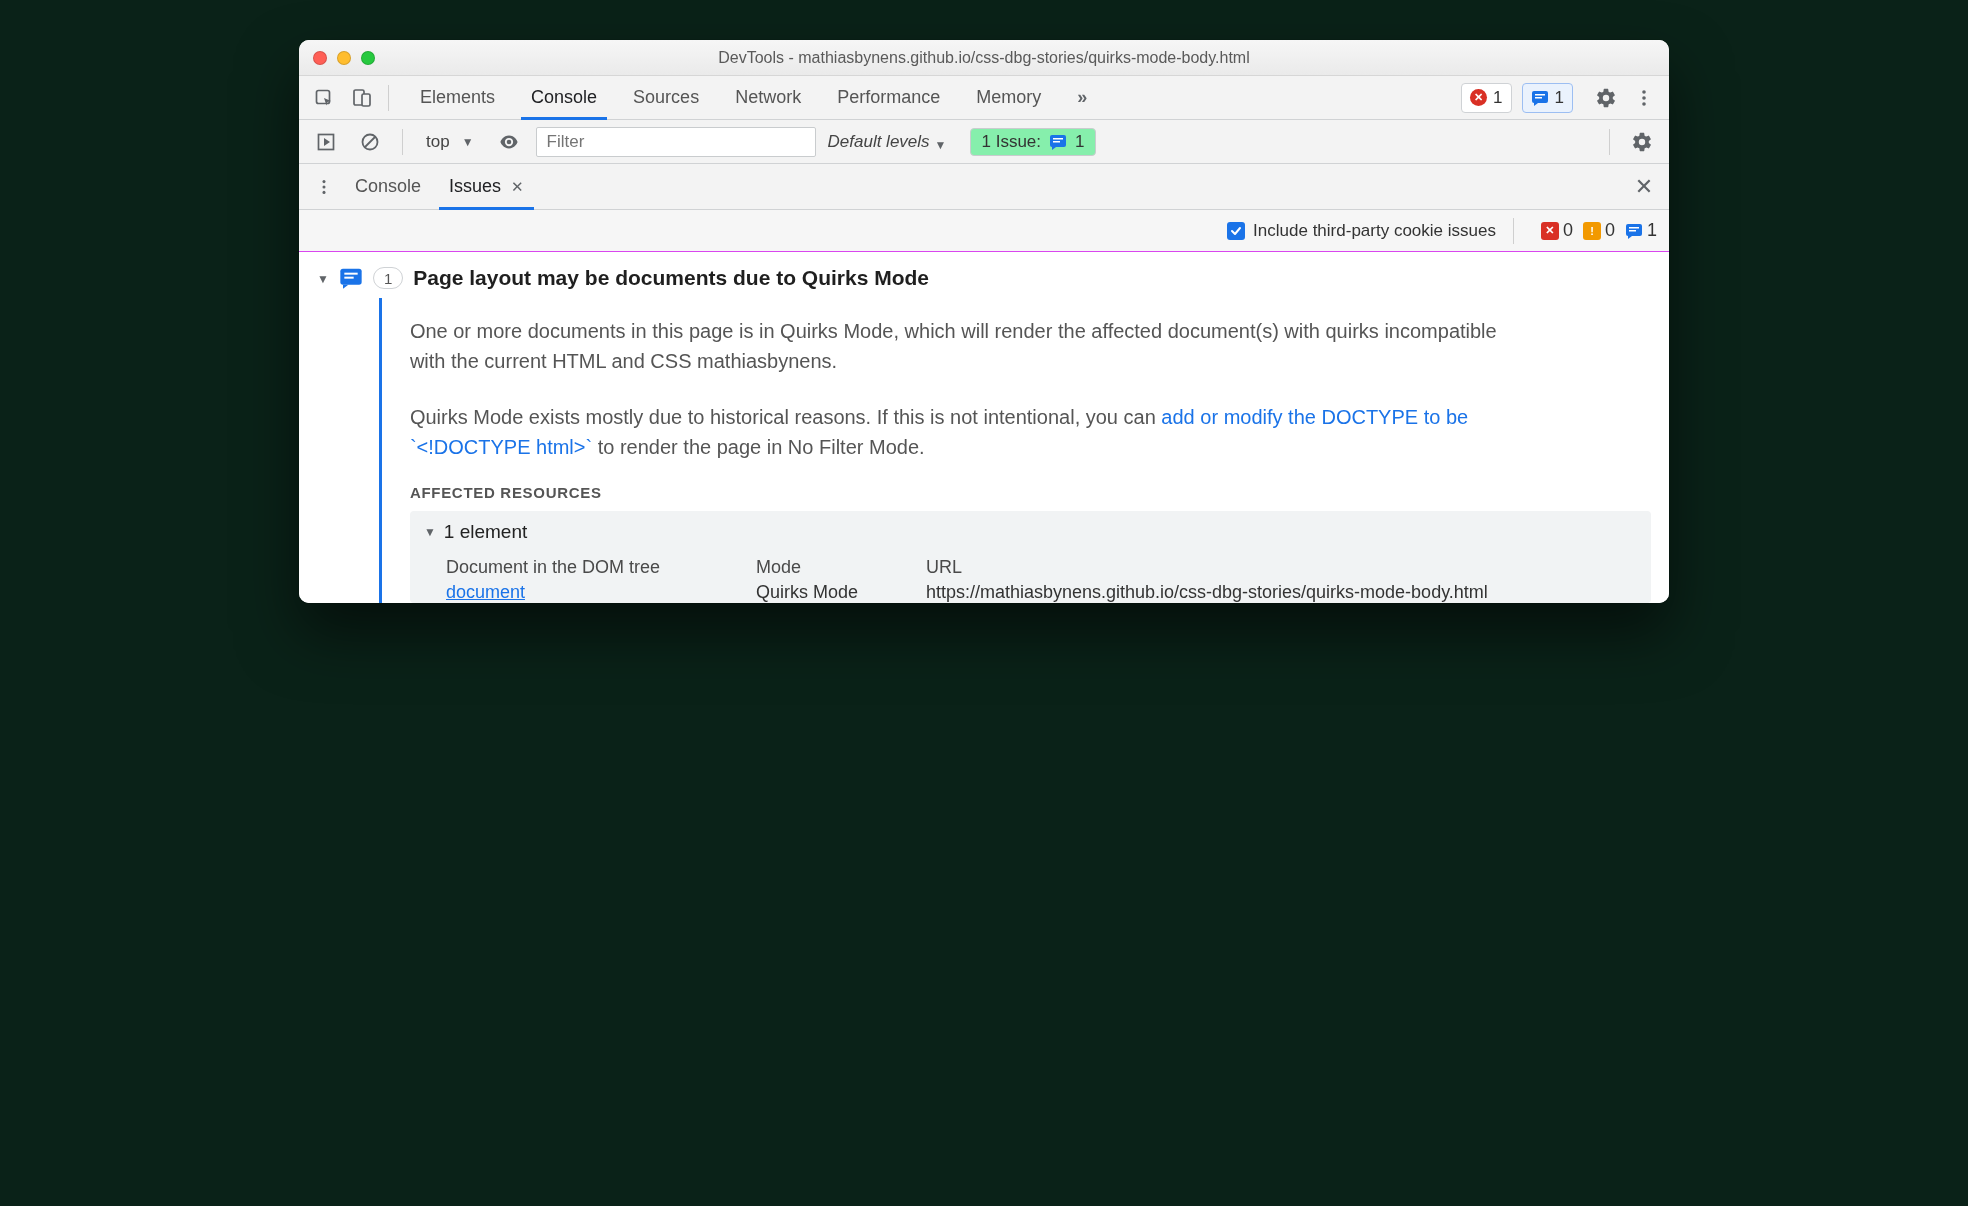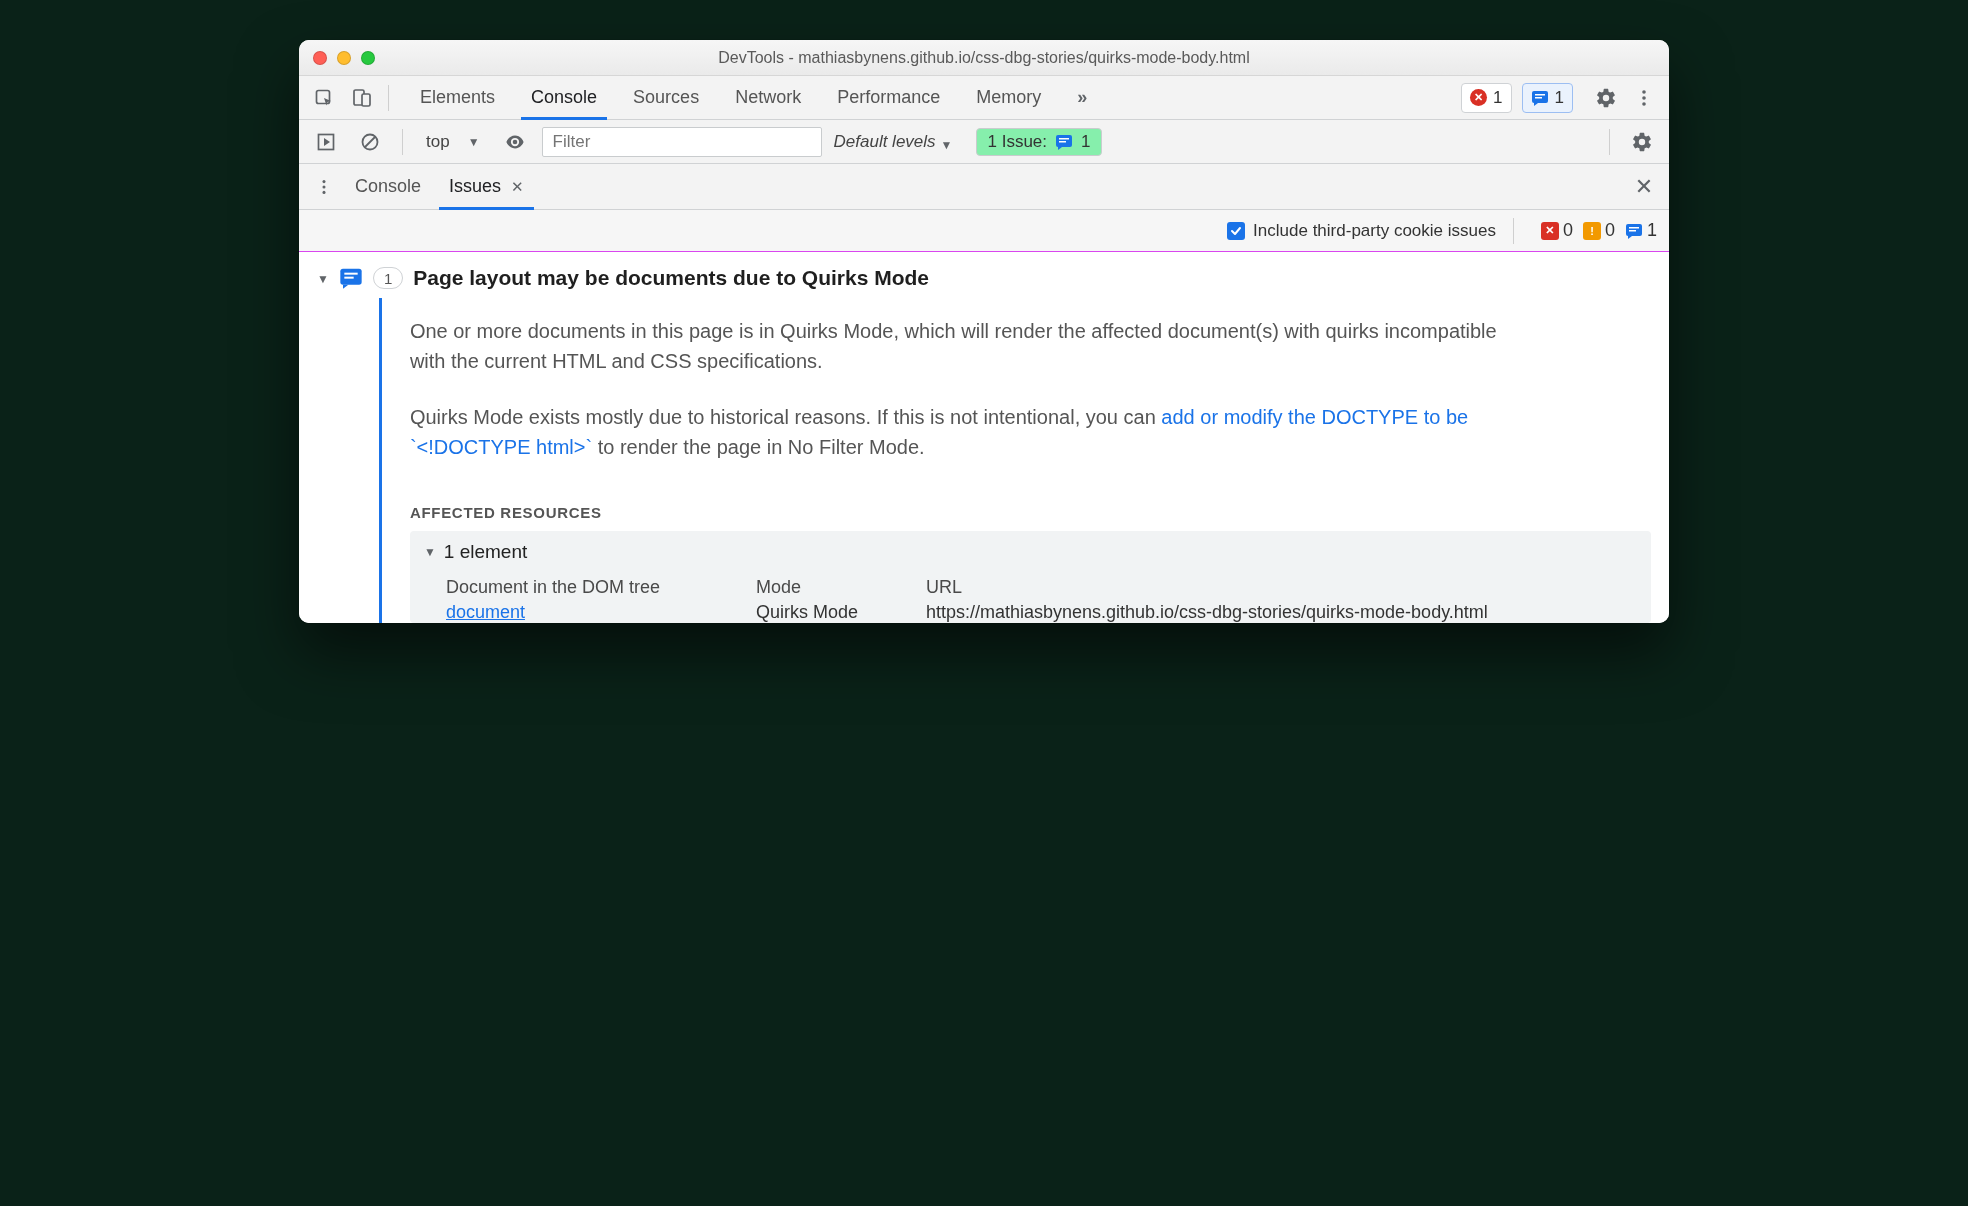--- a/index.html
+++ b/index.html
@@ -15,21 +15,21 @@
   .divider { width:1px; height:26px; background:#cfcfcf; margin:0 5px; }
   .main-tabs { display:flex; align-items:stretch; height:100%; gap:0; margin-left:4px;}
   .main-tab { padding:0 18px; display:flex; align-items:center; color:#555; font-size:18px; cursor:pointer; position:relative;}
   .main-tab.active { color:#202124; font-weight:500;}
   .main-tab.active::after { content:""; position:absolute; left:8px; right:8px; bottom:-1px; height:3px; background:#1a73e8;}
   .tabs .spacer { flex:1; }
   .count-badge { display:flex; align-items:center; gap:6px; background:#fff; border:1px solid #cfd2d5; border-radius:4px; padding:2px 8px; font-size:17px; color:#333; height:30px;}
   .count-badge.sel { border-color:#9cbef2; background:#eaf2fd;}
   .icon-circle { width:17px; height:17px; border-radius:50%; display:flex; align-items:center; justify-content:center; font-size:11px; color:#fff; font-weight:700;}
   .subbar { display:flex; align-items:center; height:44px; border-bottom:1px solid #d0d2d4; background:#f3f3f3; padding:0 10px; gap:10px;}
-  .ctx { display:flex; align-items:center; gap:18px; color:#444; font-size:17px; padding:0 8px;}
+  .ctx { display:flex; align-items:center; gap:12px; color:#444; font-size:17px; padding:0 8px;}
   .filter-input { height:30px; border:1px solid #c9ccce; background:#fff; padding:0 10px; font-size:17px; color:#444; width:280px; border-radius:2px;}
   .levels { display:flex; align-items:flex-end; gap:5px; color:#444; font-size:17px; margin-left:2px;font-style:italic;}
   .issue-badge { display:flex; align-items:center; gap:8px; border:1px solid #c9ccce; background:#86efac; border-radius:4px; padding:3px 10px; font-size:17px; color:#333; margin-left:14px;}
   .drawer-tabs { display:flex; align-items:center; height:46px; border-bottom:1px solid #d0d2d4; background:#f3f3f3; padding:0 8px; position:relative;}
   .drawer-tab { padding:0 14px; display:flex; align-items:center; gap:6px; color:#555; font-size:18px; height:100%; cursor:pointer; position:relative;}
   .drawer-tab.active { color:#202124; font-weight:500;}
   .drawer-tab.active::after { content:""; position:absolute; left:4px; right:4px; bottom:-1px; height:3px; background:#1a73e8;}
   .drawer-tab .x { font-size:15px; color:#606468; margin-left:4px;}
   .drawer-toolbar { display:flex; align-items:center; height:42px; border-bottom:1px solid #d946ef; background:#f6f6f6; padding:0 12px; justify-content:flex-end; gap:12px;}
   .chk { display:flex; align-items:center; gap:8px; color:#333; font-size:17px;}
@@ -39,21 +39,21 @@
   .sq { width:18px; height:18px; border-radius:3px; display:flex; align-items:center; justify-content:center; font-size:11px; color:#fff; font-weight:700;}
   .content { padding:14px 18px 0 18px; background:#fff; font-size:19px; color:#333; }
   .issue-item { display:flex; align-items:flex-start; gap:10px;}
   .issue-head { display:flex; align-items:center; gap:10px;}
   .pill { border:1px solid #cfd2d5; border-radius:20px; padding:0 10px; font-size:15px; color:#555; height:22px; display:flex; align-items:center;}
   .issue-title { font-weight:700; font-size:21px; color:#1f1f1f;}
   .issue-body { margin-left:40px; border-left:3px solid #1a73e8; padding:18px 0 0 28px; margin-top:8px;}
   .para { color:#555; font-size:20px; line-height:1.5; max-width:1100px;}
   .para + .para { margin-top:26px;}
   .link { color:#1a73e8; cursor:pointer;}
-  .section-label { text-transform:uppercase; letter-spacing:.7px; font-size:15px; color:#555; font-weight:600; margin-top:42px;}
+  .section-label { text-transform:uppercase; letter-spacing:.7px; font-size:15px; color:#555; font-weight:600; margin-top:22px;}
   .res-box { background:#f1f3f4; border-radius:4px; margin-top:10px; padding:10px 14px 0 14px;}
   .res-head { display:flex; align-items:center; gap:8px; font-size:19px; color:#222;}
   .res-table { display:grid; grid-template-columns: 290px 150px 1fr; gap:4px 20px; margin:14px 0 0 22px; font-size:18px; color:#333; overflow:hidden; max-height:78px;}
   .th { color:#4a4a4a; font-size:18px;}
   .doclink { color:#1a73e8; text-decoration:underline; }
   svg { display:block; }
   .tri { color:#606468; font-size:12px;}
   .gear, .dots { color:#606468;}
 </style>
 </head>
@@ -224,21 +224,21 @@
           <svg width="24" height="24" viewBox="0 0 18 18">
               <rect x="1" y="2" width="16" height="12" rx="2" fill="#1a73e8"></rect>
               <rect x="4" y="5" width="10" height="1.5" fill="#fff"></rect>
               <rect x="4" y="8" width="7" height="1.5" fill="#fff"></rect>
               <path d="M3 14 L3 17 L7 14 Z" fill="#1a73e8"></path>
             </svg>
           <span class="pill">1</span>
           <span class="issue-title">Page layout may be documents due to Quirks Mode</span>
         </div>
         <div class="issue-body">
-          <p class="para">One or more documents in this page is in Quirks Mode, which will render the affected document(s) with quirks incompatible with the current HTML and CSS specifications.</p>
+          <p class="para">One or more documents in this page is in Quirks Mode, which will render the affected document(s) with quirks incompatible with the current HTML and CSS mathiasbynens.</p>
           <p class="para">
             <span>Quirks Mode exists mostly due to historical reasons. If this is not intentional, you can </span><span class="link">add or modify the DOCTYPE to be `&lt;!DOCTYPE html&gt;`</span><span> to render the page in No Filter Mode.</span>
           </p>
           <div class="section-label">Affected Resources</div>
           <div class="res-box">
             <div class="res-head">
               <span class="tri">▼</span>
               <span>1 element</span>
             </div>
             <div class="res-table">

